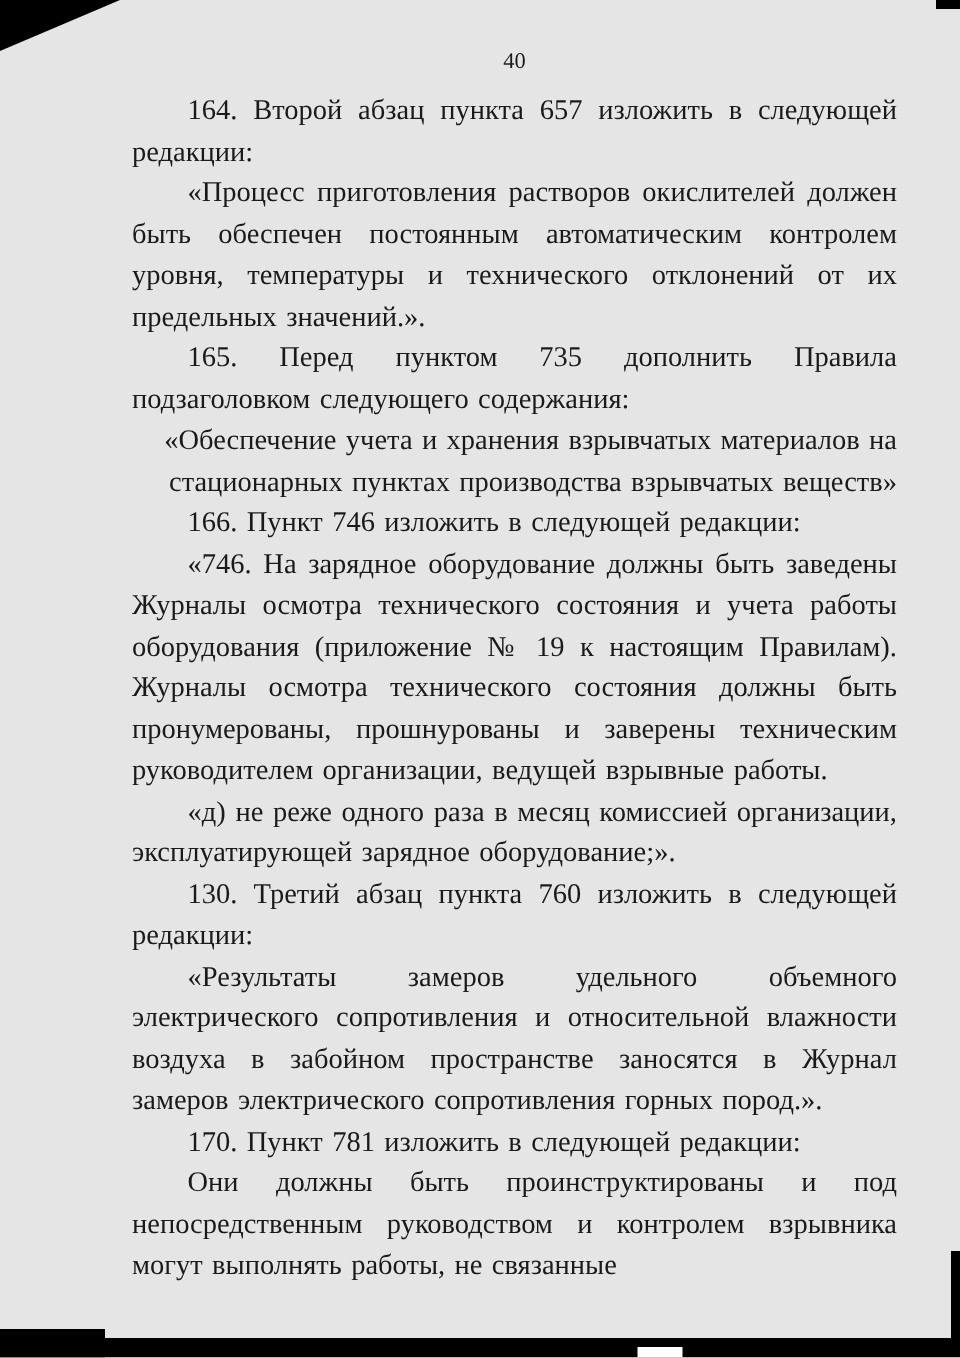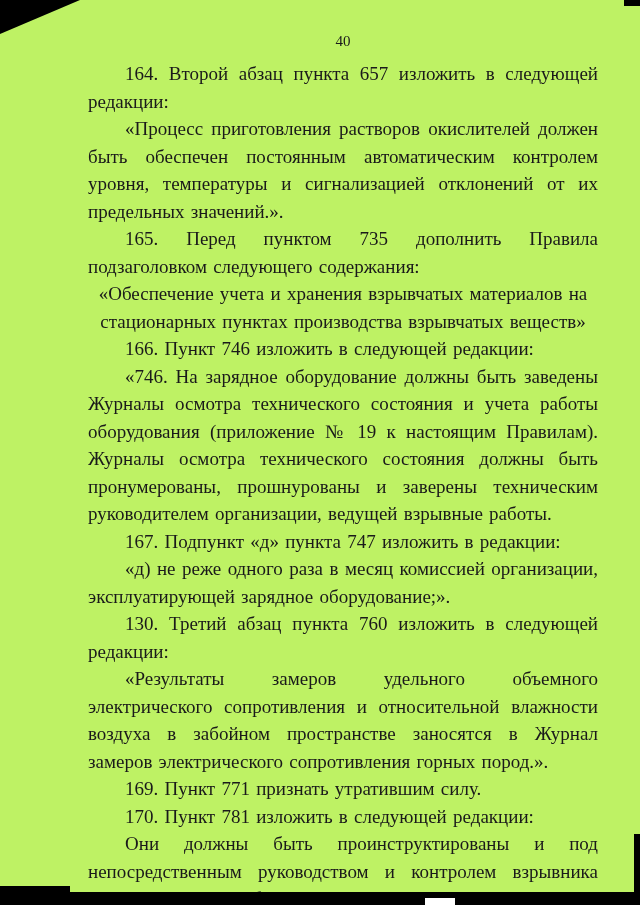--- a/index.html
+++ b/index.html
@@ -11,21 +11,21 @@
     position: relative;
     width: 640px;
     height: 905px;
     overflow: hidden;
     font-family: "Liberation Serif", serif;
     color: #1a1a1a;
   }
   .page {
     position: absolute;
     inset: 0;
-    background: #bef264;
+    background: #e5e5e5;
   }
   .page-number {
     position: absolute;
     top: 33px;
     left: 88px;
     right: 42px;
     text-align: center;
     font-size: 15px;
     color: #1a1a1a;
   }
@@ -41,21 +41,21 @@
     line-height: 27.5px;
     text-align: justify;
     text-justify: inter-word;
     word-spacing: 1.5px;
     color: #1a1a1a;
   }
   .document-body p.indent {
     text-indent: 37px;
   }
   .document-body p.center {
-    text-align: center;
+    text-align: right;
     text-indent: 0;
   }
   
   .artifact {
     position: absolute;
     background: #000000;
   }
   .artifact-top-left {
     left: 0; top: 0;
     width: 80px; height: 34px;
@@ -85,30 +85,28 @@
 </style>
 </head>
 <body>
 
 <div class="page">
 
   <div class="page-number">40</div>
 
   <div class="document-body">
       <p class=" indent">164. Второй абзац пункта 657 изложить в следующей редакции:</p>
-      <p class=" indent">«Процесс приготовления растворов окислителей должен быть обеспечен постоянным автоматическим контролем уровня, температуры и сигнализацией отклонений от их предельных значений.».</p>
+      <p class=" indent">«Процесс приготовления растворов окислителей должен быть обеспечен постоянным автоматическим контролем уровня, температуры и технического отклонений от их предельных значений.».</p>
       <p class=" indent">165. Перед пунктом 735 дополнить Правила подзаголовком следующего содержания:</p>
       <p class="center">«Обеспечение учета и хранения взрывчатых материалов на стационарных пунктах производства взрывчатых веществ»</p>
       <p class=" indent">166. Пункт 746 изложить в следующей редакции:</p>
       <p class=" indent">«746. На зарядное оборудование должны быть заведены Журналы осмотра технического состояния и учета работы оборудования (приложение № 19 к настоящим Правилам). Журналы осмотра технического состояния должны быть пронумерованы, прошнурованы и заверены техническим руководителем организации, ведущей взрывные работы.</p>
-      <p class=" indent">167. Подпункт «д» пункта 747 изложить в редакции:</p>
       <p class=" indent">«д) не реже одного раза в месяц комиссией организации, эксплуатирующей зарядное оборудование;».</p>
       <p class=" indent">130. Третий абзац пункта 760 изложить в следующей редакции:</p>
       <p class=" indent">«Результаты замеров удельного объемного электрического сопротивления и относительной влажности воздуха в забойном пространстве заносятся в Журнал замеров электрического сопротивления горных пород.».</p>
-      <p class=" indent">169. Пункт 771 признать утратившим силу.</p>
       <p class=" indent">170. Пункт 781 изложить в следующей редакции:</p>
       <p class=" indent">Они должны быть проинструктированы и под непосредственным руководством и контролем взрывника могут выполнять работы, не связанные</p>
     </div>
 
   <div class="artifact artifact-top-left"></div>
   <div class="artifact artifact-top-right"></div>
   <div class="artifact artifact-bottom-bar"></div>
   <div class="artifact artifact-bottom-left"></div>
   <div class="artifact-bottom-notch artifact" style="background:#ffffff"></div>
   <div class="artifact artifact-right-edge"></div>

